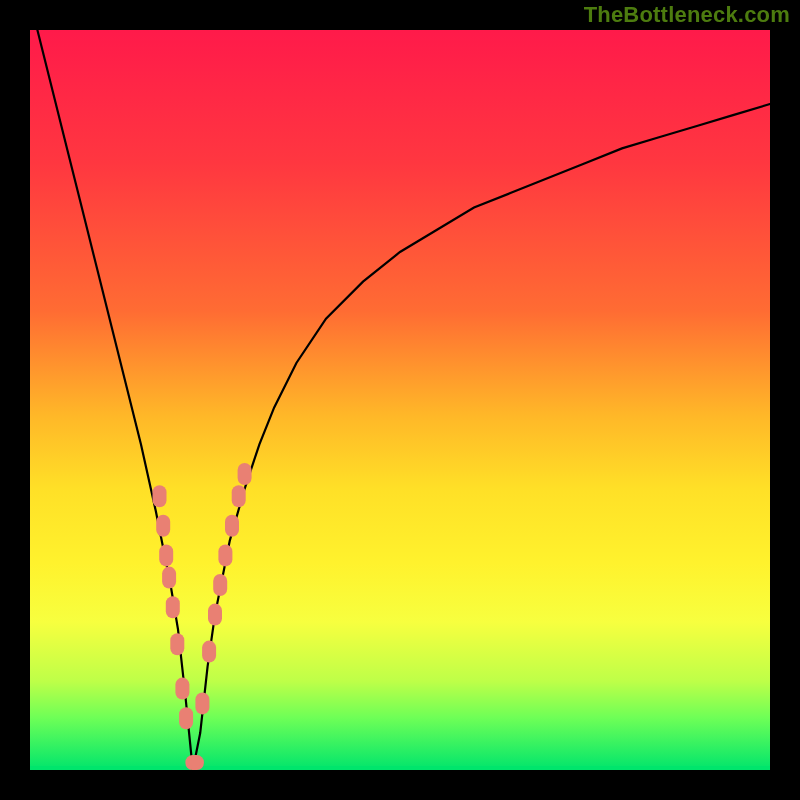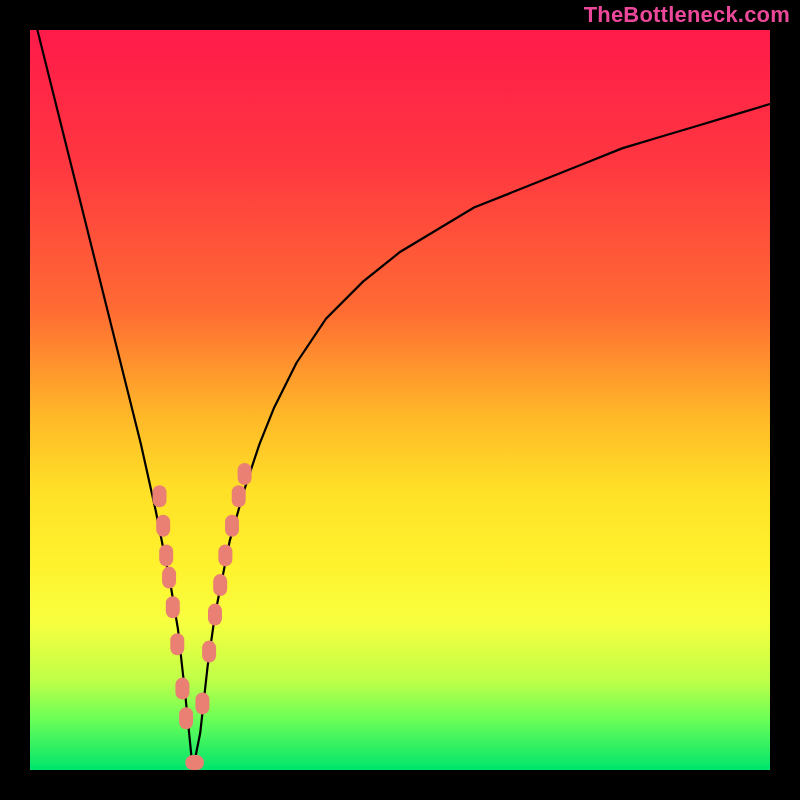--- a/index.html
+++ b/index.html
@@ -14,21 +14,21 @@
   .stage {
     position: relative;
     width: 800px;
     height: 800px;
     background: #000;
   }
   .watermark {
     position: absolute;
     top: 2px;
     right: 10px;
-    color: #ec4899;
+    color: #4d7c0f;
     font-size: 22px;
     font-weight: 600;
     letter-spacing: 0.2px;
     z-index: 9;
   }
   
   .plot {
     position: absolute;
     left: 30px;
     top: 30px;

